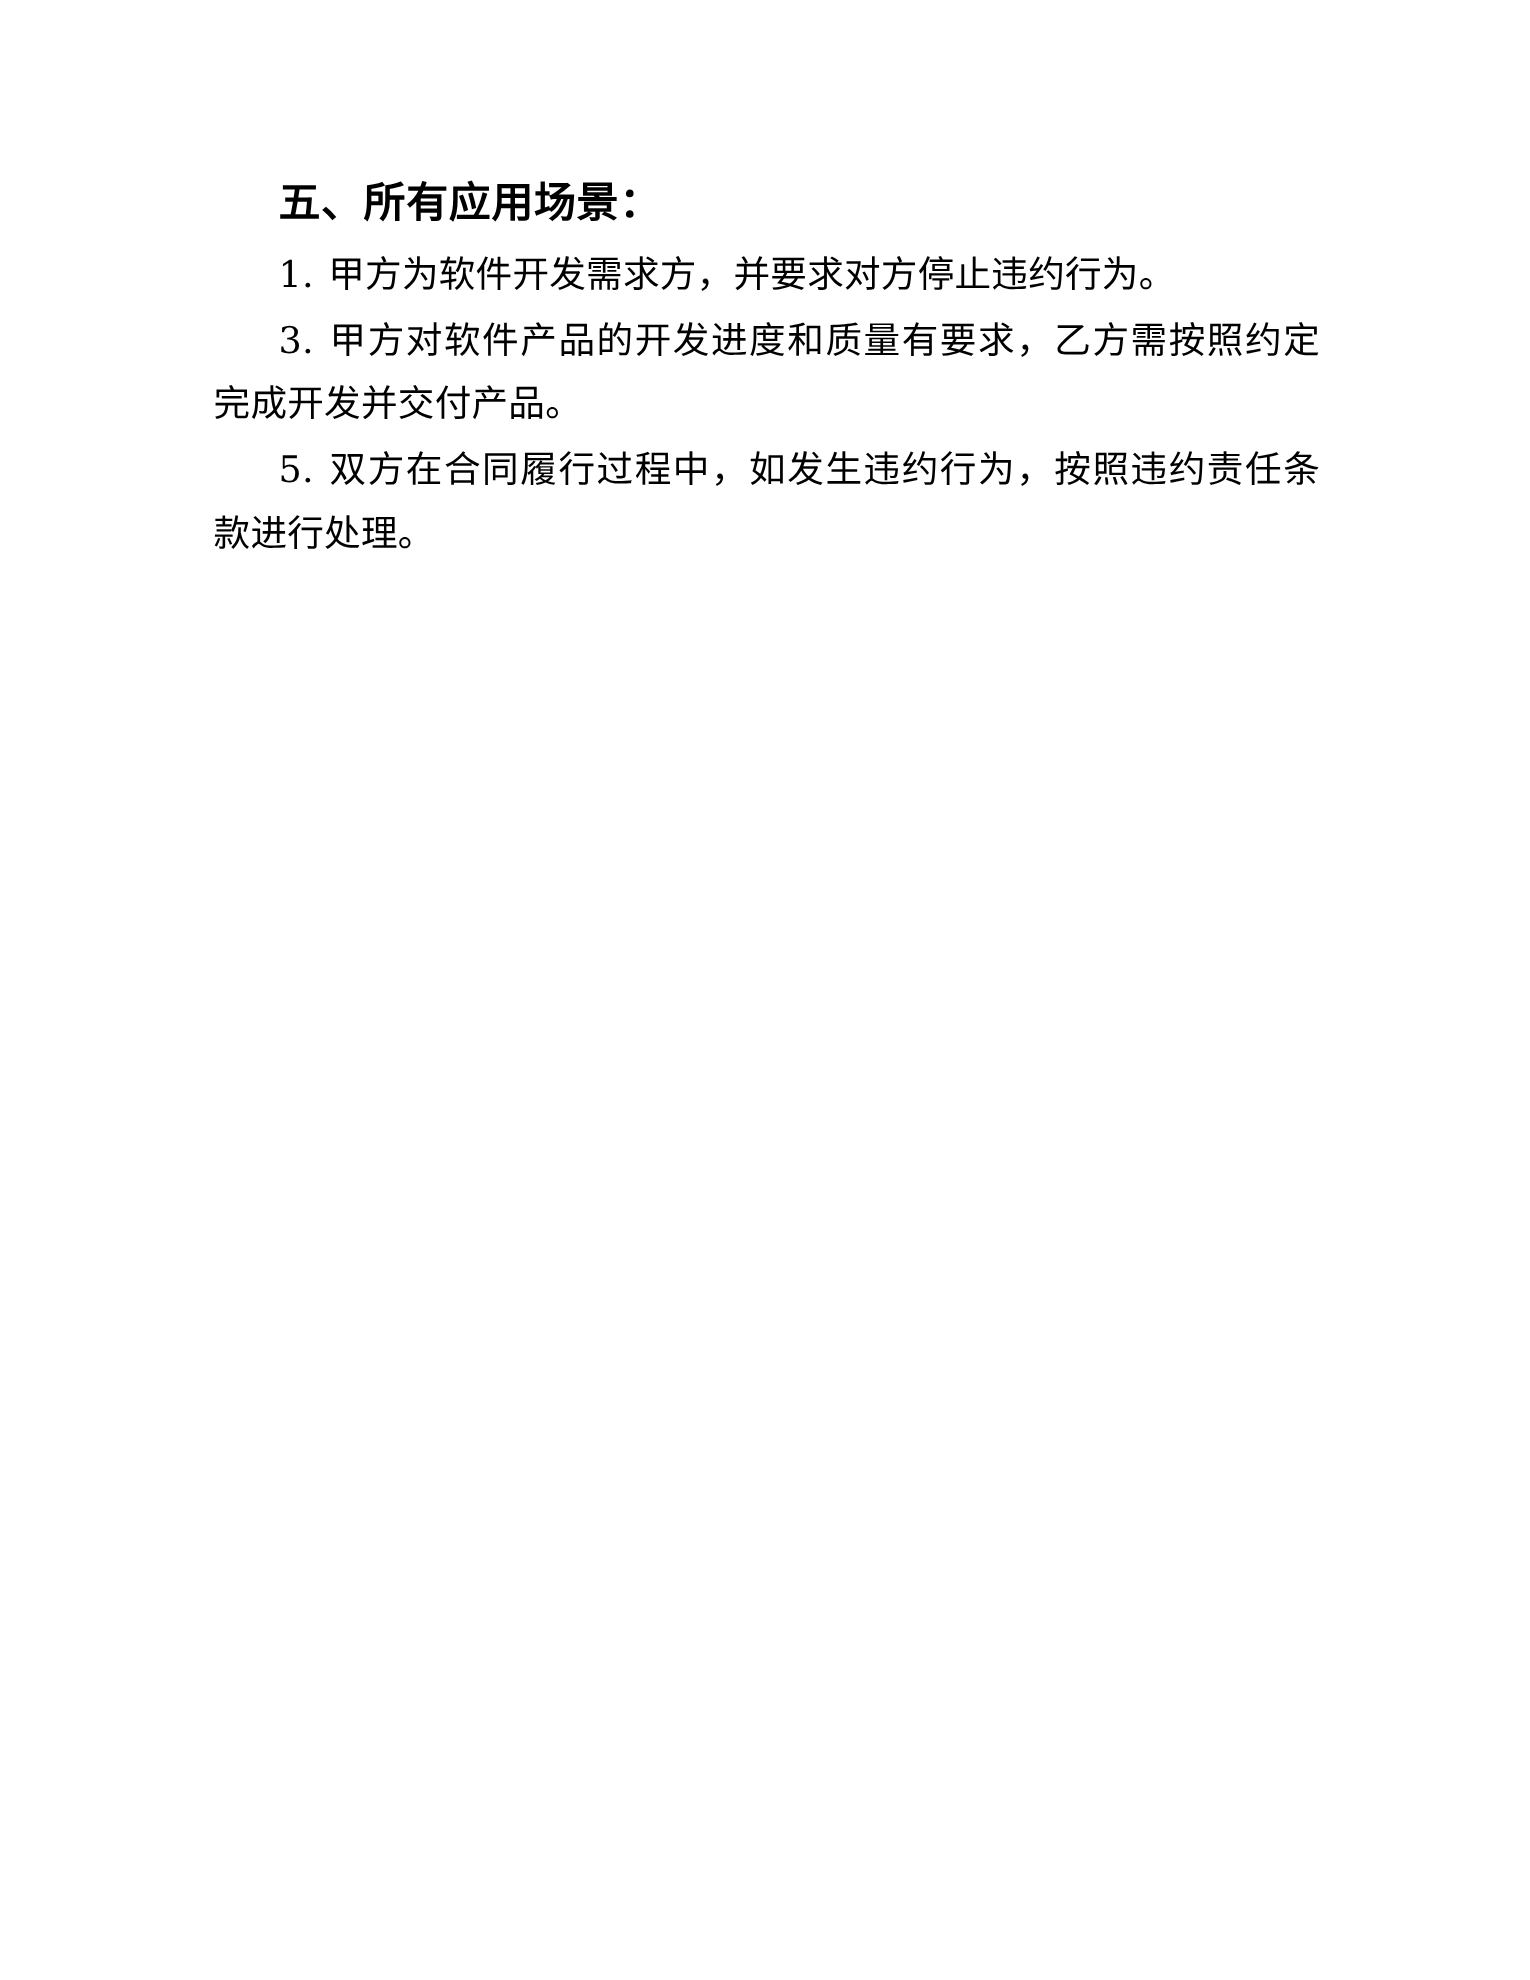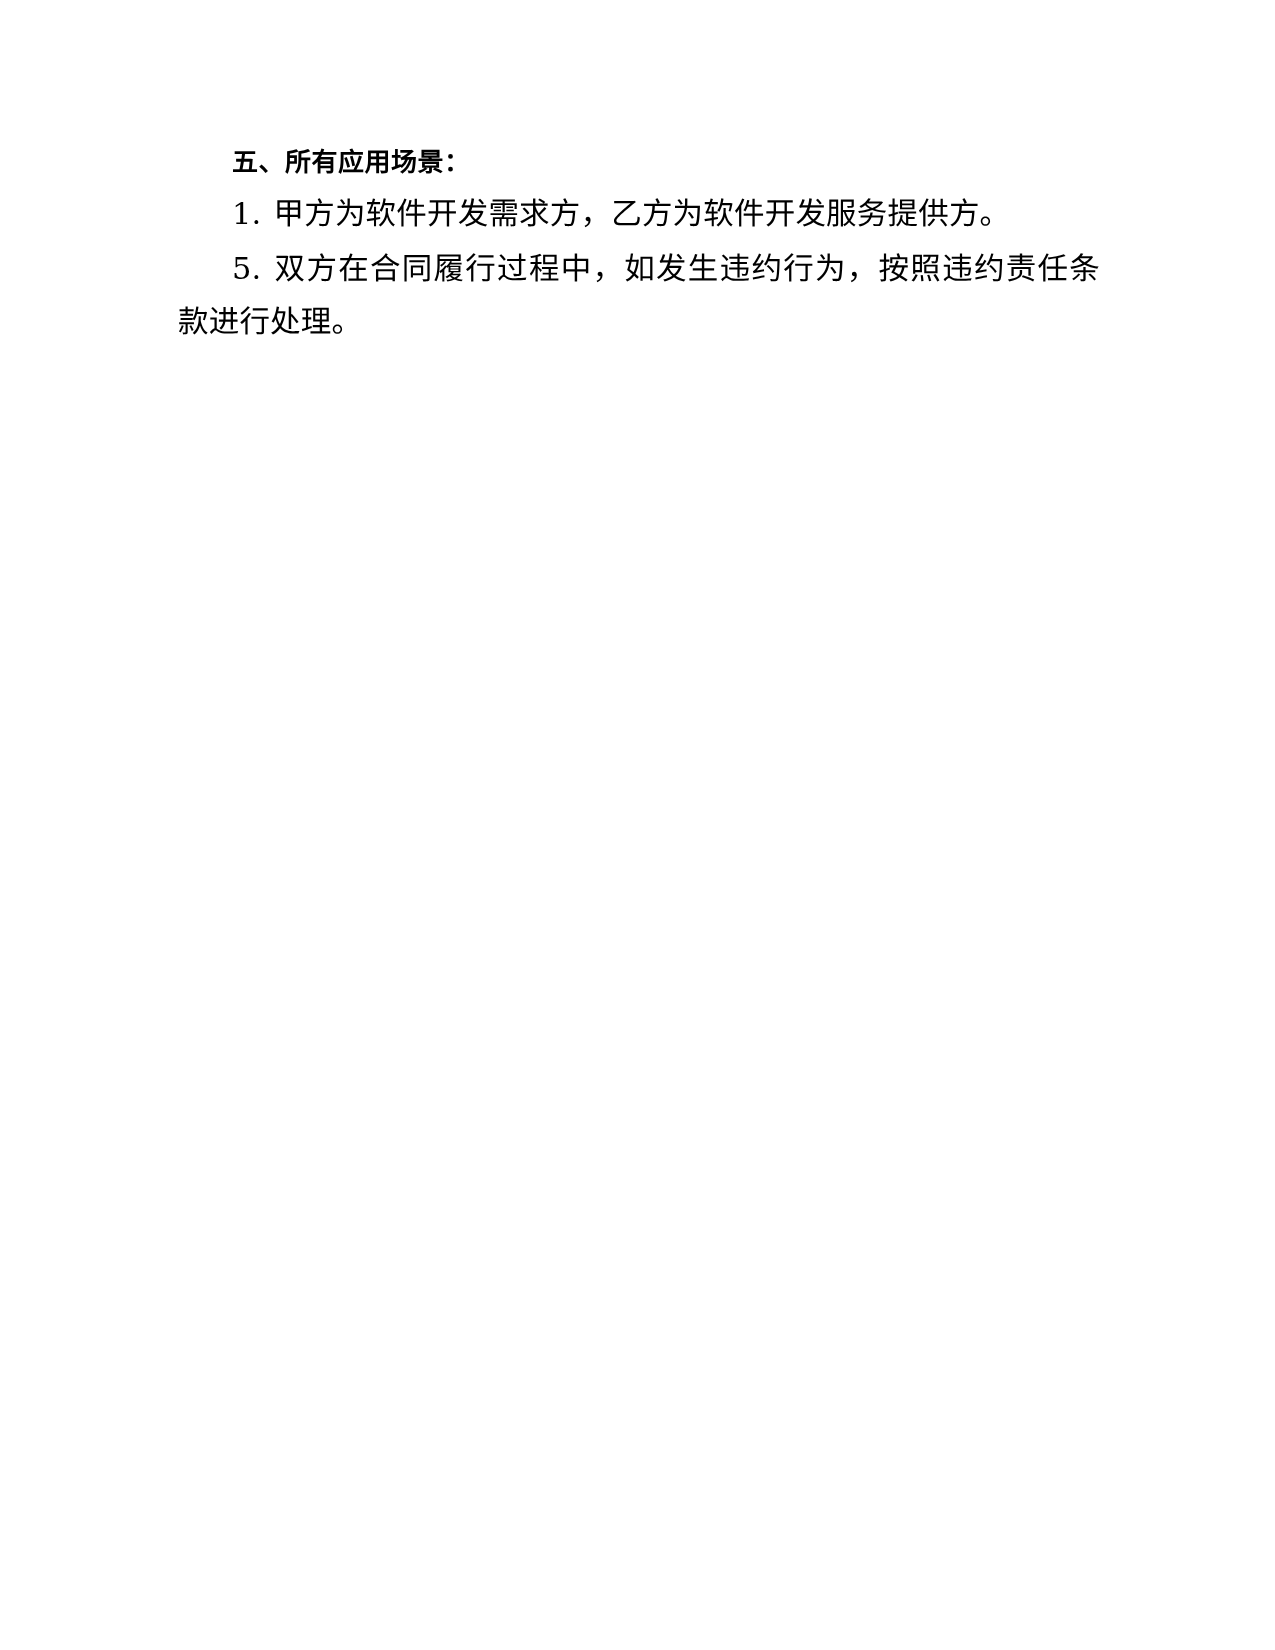--- a/index.html
+++ b/index.html
@@ -43,21 +43,21 @@
     width: 54px;
   }
   .num {
     font-family: "DejaVu Serif", "Liberation Serif", serif;
   }
   .num-gap {
     display: inline-block;
     width: 12px;
   }
   .heading {
-    font-size: 26px;
+    font-size: 35px;
     line-height: 1.74;
     font-weight: bold;
     letter-spacing: 0.5px;
     margin-bottom: 2px;
   }
   .heading .indent {
     display: inline-block;
     width: 54px;
   }
 </style>
@@ -66,24 +66,27 @@
 
 <div class="page">
   <div class="doc-body">
 
 
     <p class="heading">
       <span class="indent"></span><span>五、所有应用场景：</span>
     </p>
 
     <p class="para">
-      <span class="indent"></span><span class="num">1.</span><span class="num-gap"></span><span>甲方为软件开发需求方，乙方为软件开发服务提供方。</span>
+      <span class="indent"></span><span class="num">1.</span><span class="num-gap"></span><span>甲方为软件开发需求方，并要求对方停止违约行为。</span>
     </p>
 
 
+    <p class="para">
+      <span class="indent"></span><span class="num">3.</span><span class="num-gap"></span><span>甲方对软件产品的开发进度和质量有要求，乙方需按照约定完成开发并交付产品。</span>
+    </p>
 
 
     <p class="para">
       <span class="indent"></span><span class="num">5.</span><span class="num-gap"></span><span>双方在合同履行过程中，如发生违约行为，按照违约责任条款进行处理。</span>
     </p>
 
   </div>
 </div>
 
 </body></html>

